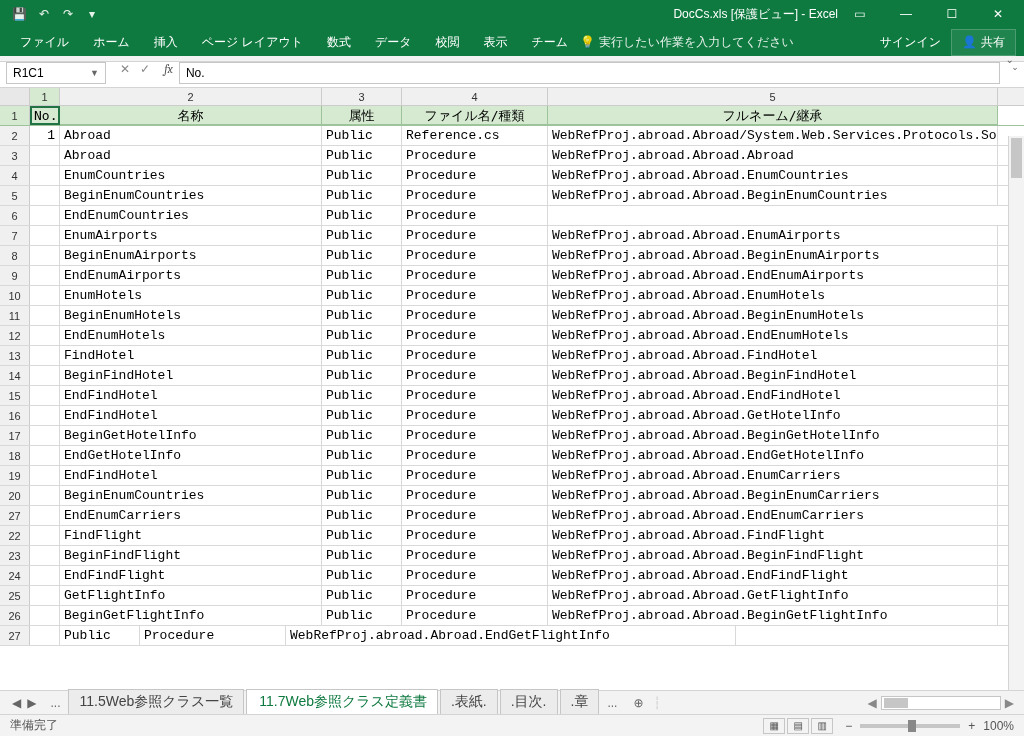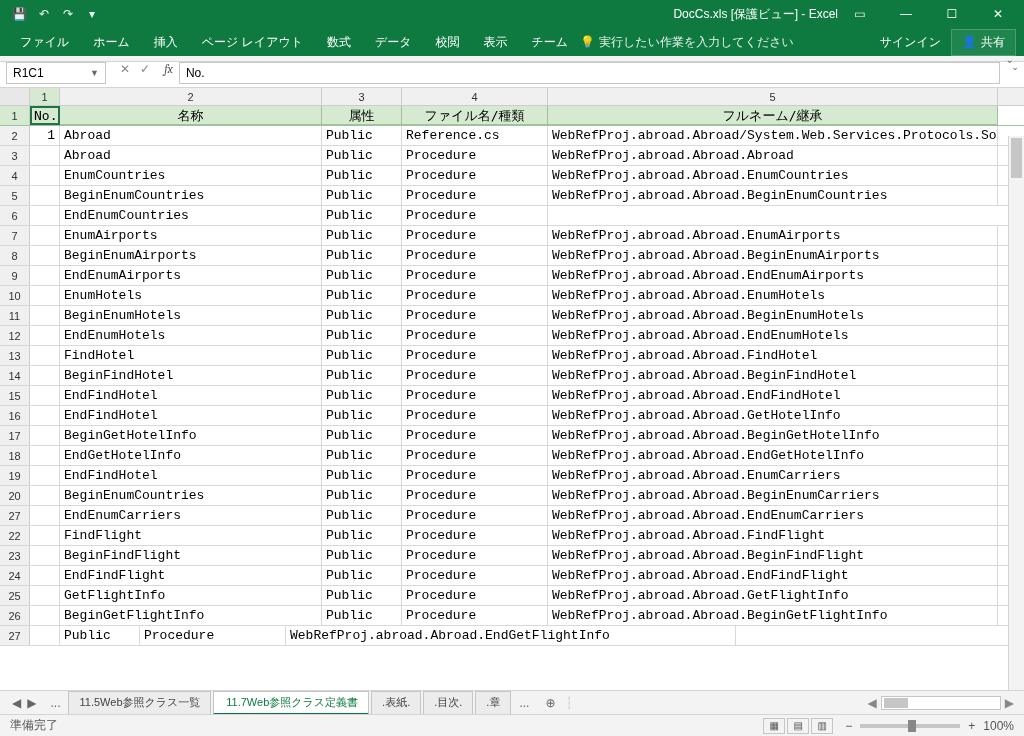--- a/index.html
+++ b/index.html
@@ -35,21 +35,21 @@
 .rowh{width:30px;background:#f0f0f0;border-right:1px solid #ccc;text-align:center;font-size:11px;color:#333;line-height:20px;}
 .cell{border-right:1px solid #d9d9d9;padding:0 4px;line-height:20px;font-family:"MS Gothic","Courier New",monospace;font-size:13px;white-space:nowrap;overflow:hidden;}
 .row.hdr .cell{background:#d5ead0;text-align:center;border-right:1px solid #9cc39a;border-bottom:1px solid #9cc39a;font-family:"MS Gothic",monospace;}
 .row.hdr{border-bottom:1px solid #9cc39a;}
 .row.sel .rowh{background:#d5ead0;}
 .colh.sel{background:#d5ead0;}
 .cell.active{outline:2px solid #217346;outline-offset:-2px;}
 .cell.c1{text-align:right;}
 .sheet-tabs{height:24px;background:#f3f3f3;border-top:1px solid #d4d4d4;display:flex;align-items:center;padding:0 6px;gap:2px;}
 .sheet-tabs .nav{display:flex;gap:6px;color:#666;padding:0 6px;}
-.sheet-tabs .stab{padding:3px 10px;background:#ececec;border:1px solid #c6c6c6;border-bottom:none;font-size:11px;color:#444;cursor:pointer;}
+.sheet-tabs .stab{padding:3px 10px;background:#ececec;border:1px solid #c6c6c6;border-bottom:none;font-size:14px;color:#444;cursor:pointer;}
 .sheet-tabs .stab.active{background:#fff;color:#0e7a40;border-bottom:2px solid #0e7a40;padding-left:12px;}
 .sheet-tabs .more{padding:3px 6px;color:#666;}
 .sheet-tabs .hsb{flex:1;display:flex;justify-content:flex-end;align-items:center;}
 .hsb-track{width:120px;height:14px;border:1px solid #c6c6c6;background:#fff;display:flex;align-items:center;}
 .hsb-thumb{width:24px;height:10px;background:#c6c6c6;margin-left:2px;}
 .statusbar{height:22px;background:#f3f3f3;border-top:1px solid #d4d4d4;display:flex;align-items:center;padding:0 10px;color:#555;font-size:11px;justify-content:flex-end;}
 .statusbar .spacer{flex:1;}
 .view-btns{display:flex;gap:2px;}
 .view-btns .vb{width:22px;height:16px;border:1px solid #c6c6c6;display:flex;align-items:center;justify-content:center;font-size:10px;color:#555;}
 .zoom{display:flex;align-items:center;gap:8px;margin-left:12px;}

